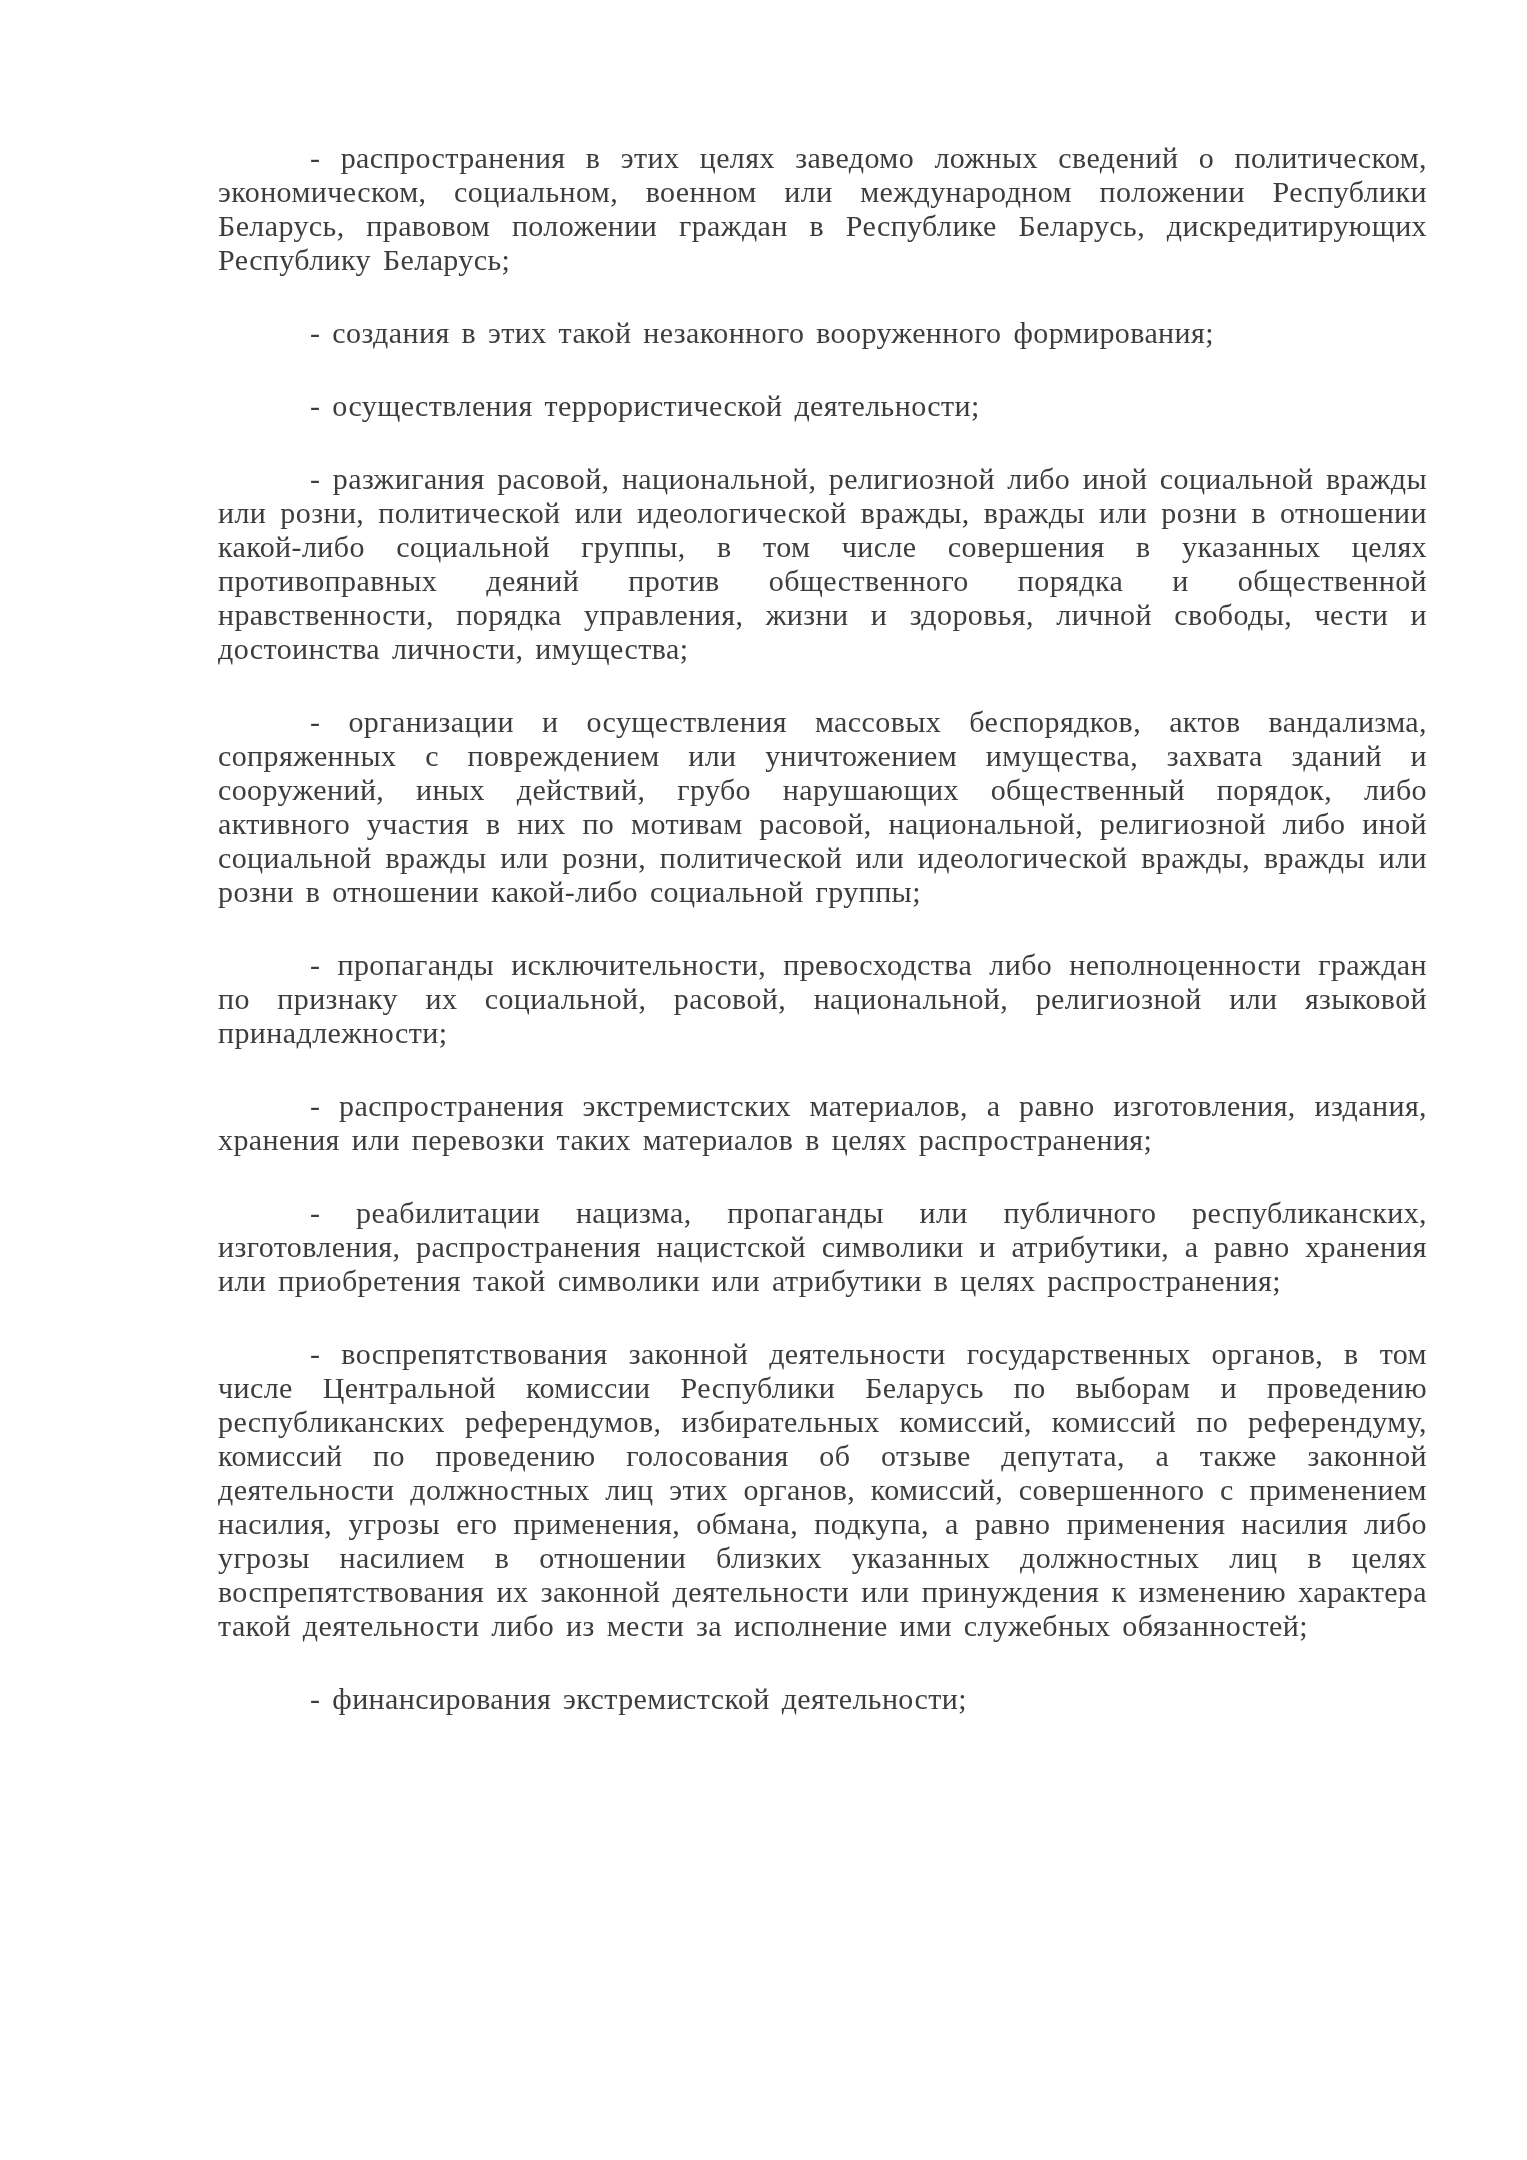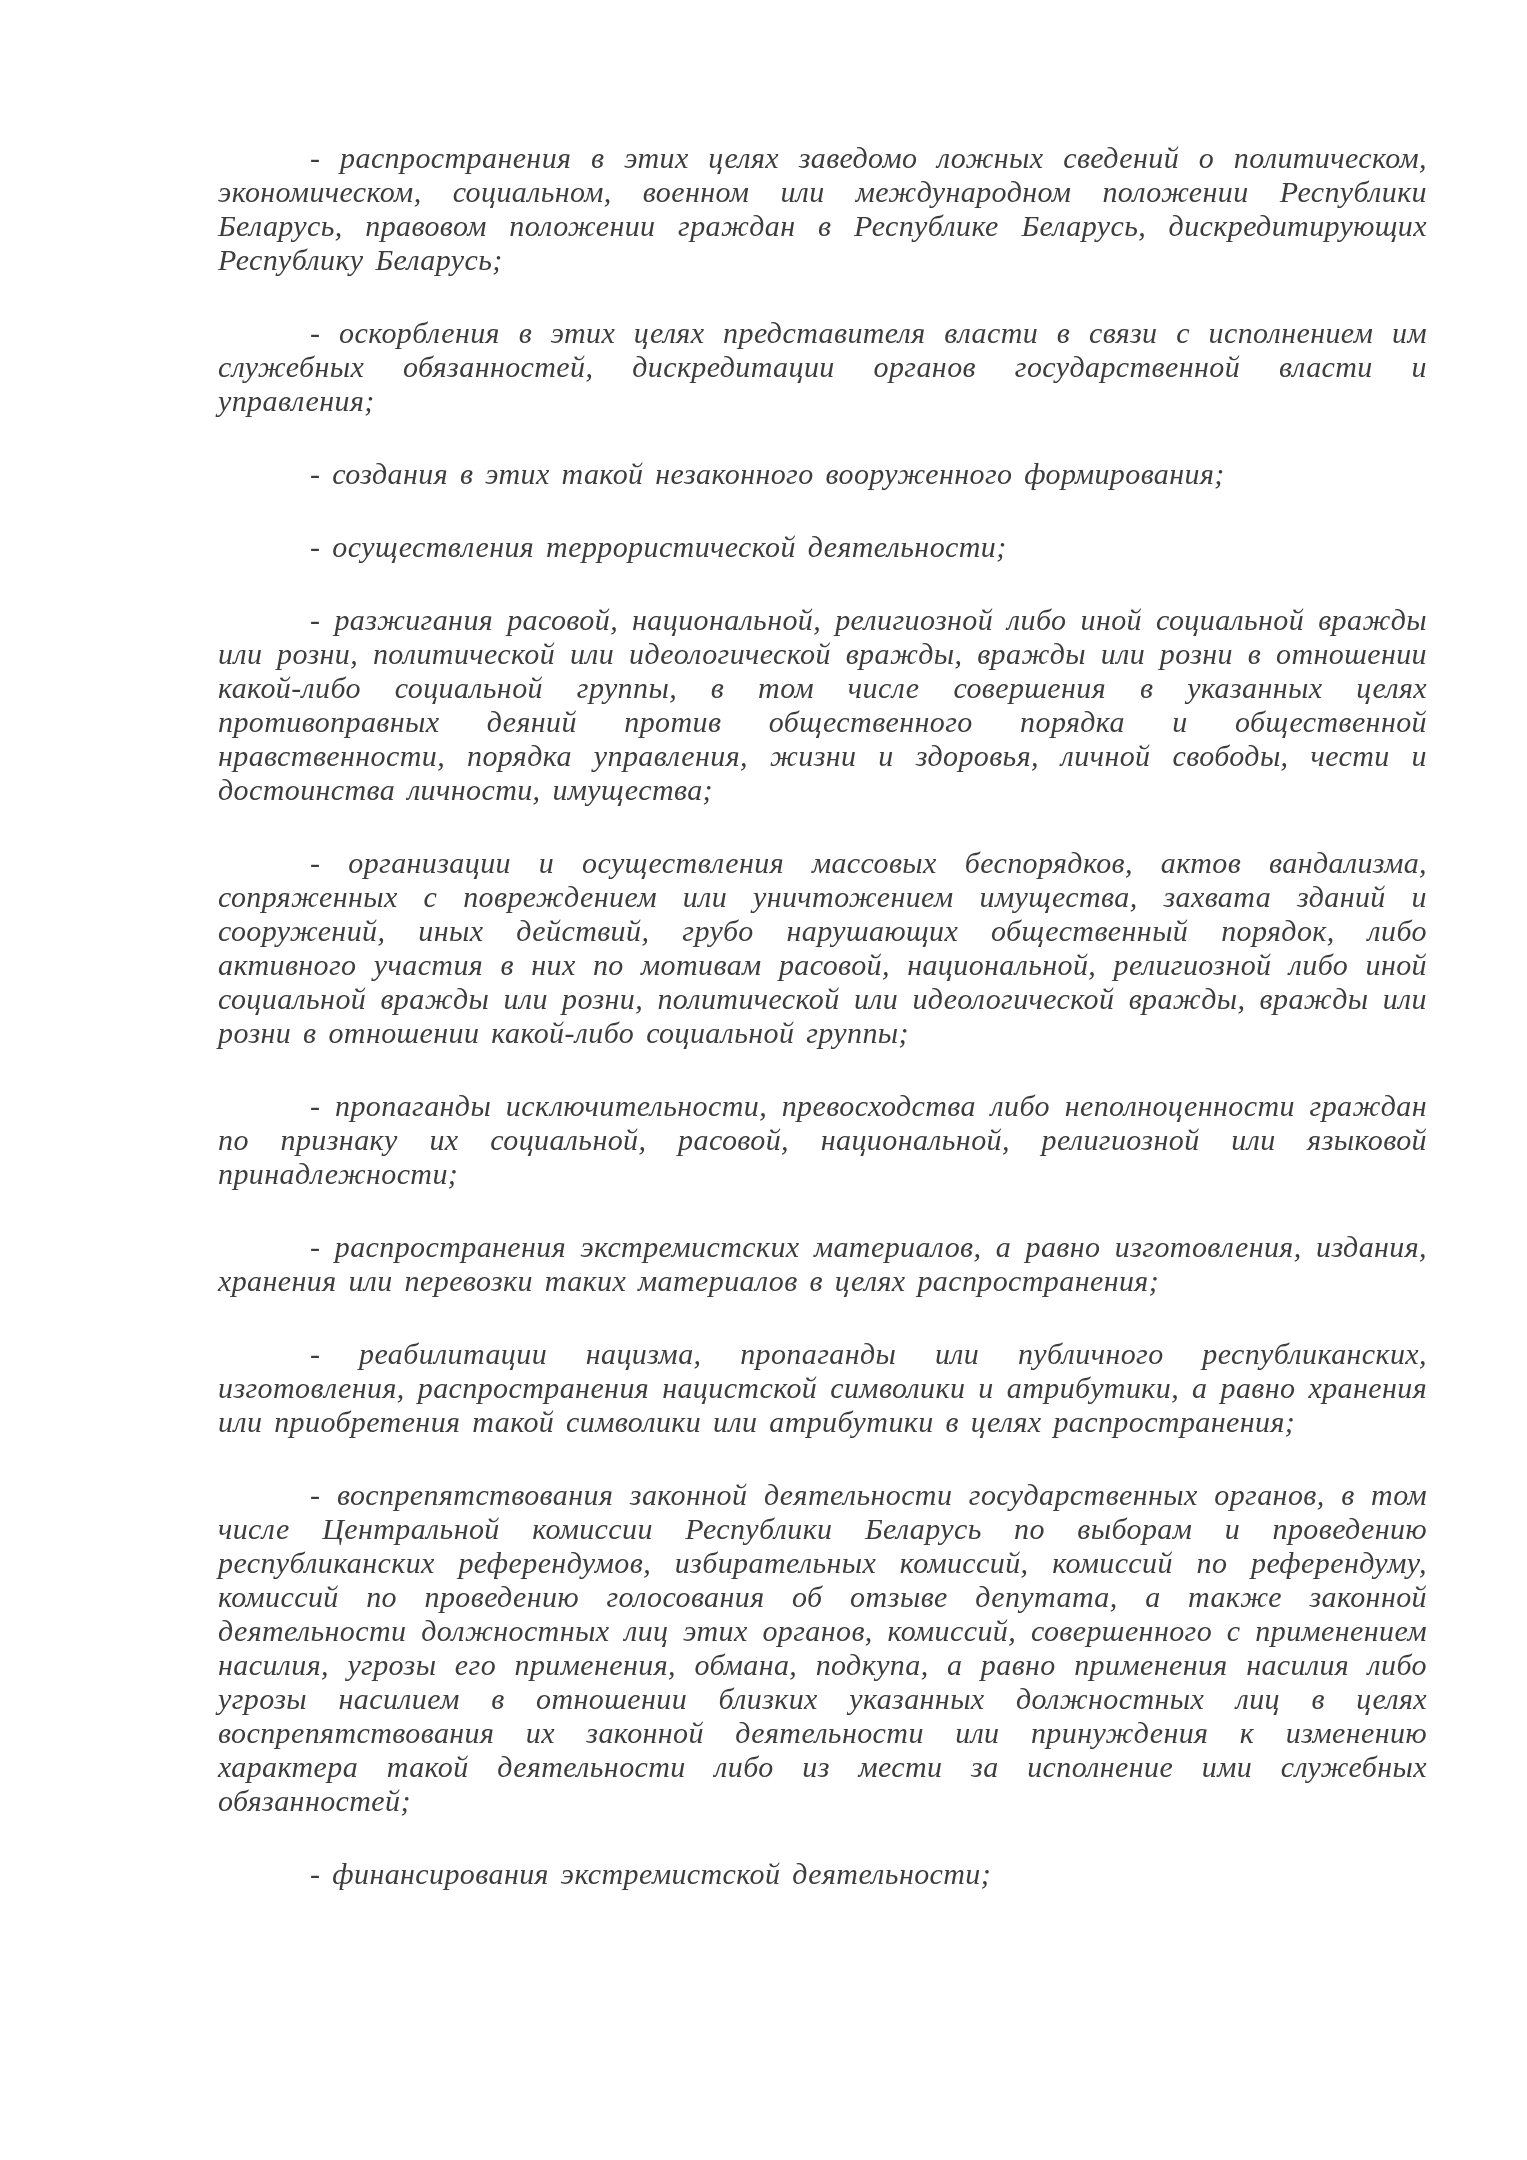--- a/index.html
+++ b/index.html
@@ -11,21 +11,20 @@
     position: relative;
     width: 1527px;
     height: 2160px;
     box-sizing: border-box;
     background: #ffffff;
     padding: 141px 100px 0 218px;
     overflow: hidden;
   }
   .doc-body {
     font-family: "Liberation Serif", "DejaVu Serif", serif;
-    font-style: italic;
     font-size: 30px;
     line-height: 34px;
     color: #3d3d3d;
     letter-spacing: 0.4px;
     word-spacing: 4px;
   }
   p.clause {
     margin: 0 0 39px 0;
     padding: 0;
     text-align: justify;
@@ -34,21 +33,20 @@
   p.clause:last-child {
     margin-bottom: 7px;
   }
 </style>
 </head>
 <body>
 
 <div class="page">
   <div class="doc-body">
     <p class="clause">- распространения в этих целях заведомо ложных сведений о политическом, экономическом, социальном, военном или международном положении Республики Беларусь, правовом положении граждан в Республике Беларусь, дискредитирующих Республику Беларусь;</p>
-    <p class="clause">- оскорбления в этих целях представителя власти в связи с исполнением им служебных обязанностей, дискредитации органов государственной власти и управления;</p>
     <p class="clause">- создания в этих такой незаконного вооруженного формирования;</p>
     <p class="clause">- осуществления террористической деятельности;</p>
     <p class="clause">- разжигания расовой, национальной, религиозной либо иной социальной вражды или розни, политической или идеологической вражды, вражды или розни в отношении какой-либо социальной группы, в том числе совершения в указанных целях противоправных деяний против общественного порядка и общественной нравственности, порядка управления, жизни и здоровья, личной свободы, чести и достоинства личности, имущества;</p>
     <p class="clause">- организации и осуществления массовых беспорядков, актов вандализма, сопряженных с повреждением или уничтожением имущества, захвата зданий и сооружений, иных действий, грубо нарушающих общественный порядок, либо активного участия в них по мотивам расовой, национальной, религиозной либо иной социальной вражды или розни, политической или идеологической вражды, вражды или розни в отношении какой-либо социальной группы;</p>
     <p class="clause">- пропаганды исключительности, превосходства либо неполноценности граждан по признаку их социальной, расовой, национальной, религиозной или языковой принадлежности;</p>
     <p class="clause">- распространения экстремистских материалов, а равно изготовления, издания, хранения или перевозки таких материалов в целях распространения;</p>
     <p class="clause">- реабилитации нацизма, пропаганды или публичного республиканских, изготовления, распространения нацистской символики и атрибутики, а равно хранения или приобретения такой символики или атрибутики в целях распространения;</p>
     <p class="clause">- воспрепятствования законной деятельности государственных органов, в том числе Центральной комиссии Республики Беларусь по выборам и проведению республиканских референдумов, избирательных комиссий, комиссий по референдуму, комиссий по проведению голосования об отзыве депутата, а также законной деятельности должностных лиц этих органов, комиссий, совершенного с применением насилия, угрозы его применения, обмана, подкупа, а равно применения насилия либо угрозы насилием в отношении близких указанных должностных лиц в целях воспрепятствования их законной деятельности или принуждения к изменению характера такой деятельности либо из мести за исполнение ими служебных обязанностей;</p>
     <p class="clause">- финансирования экстремистской деятельности;</p>
   </div>

